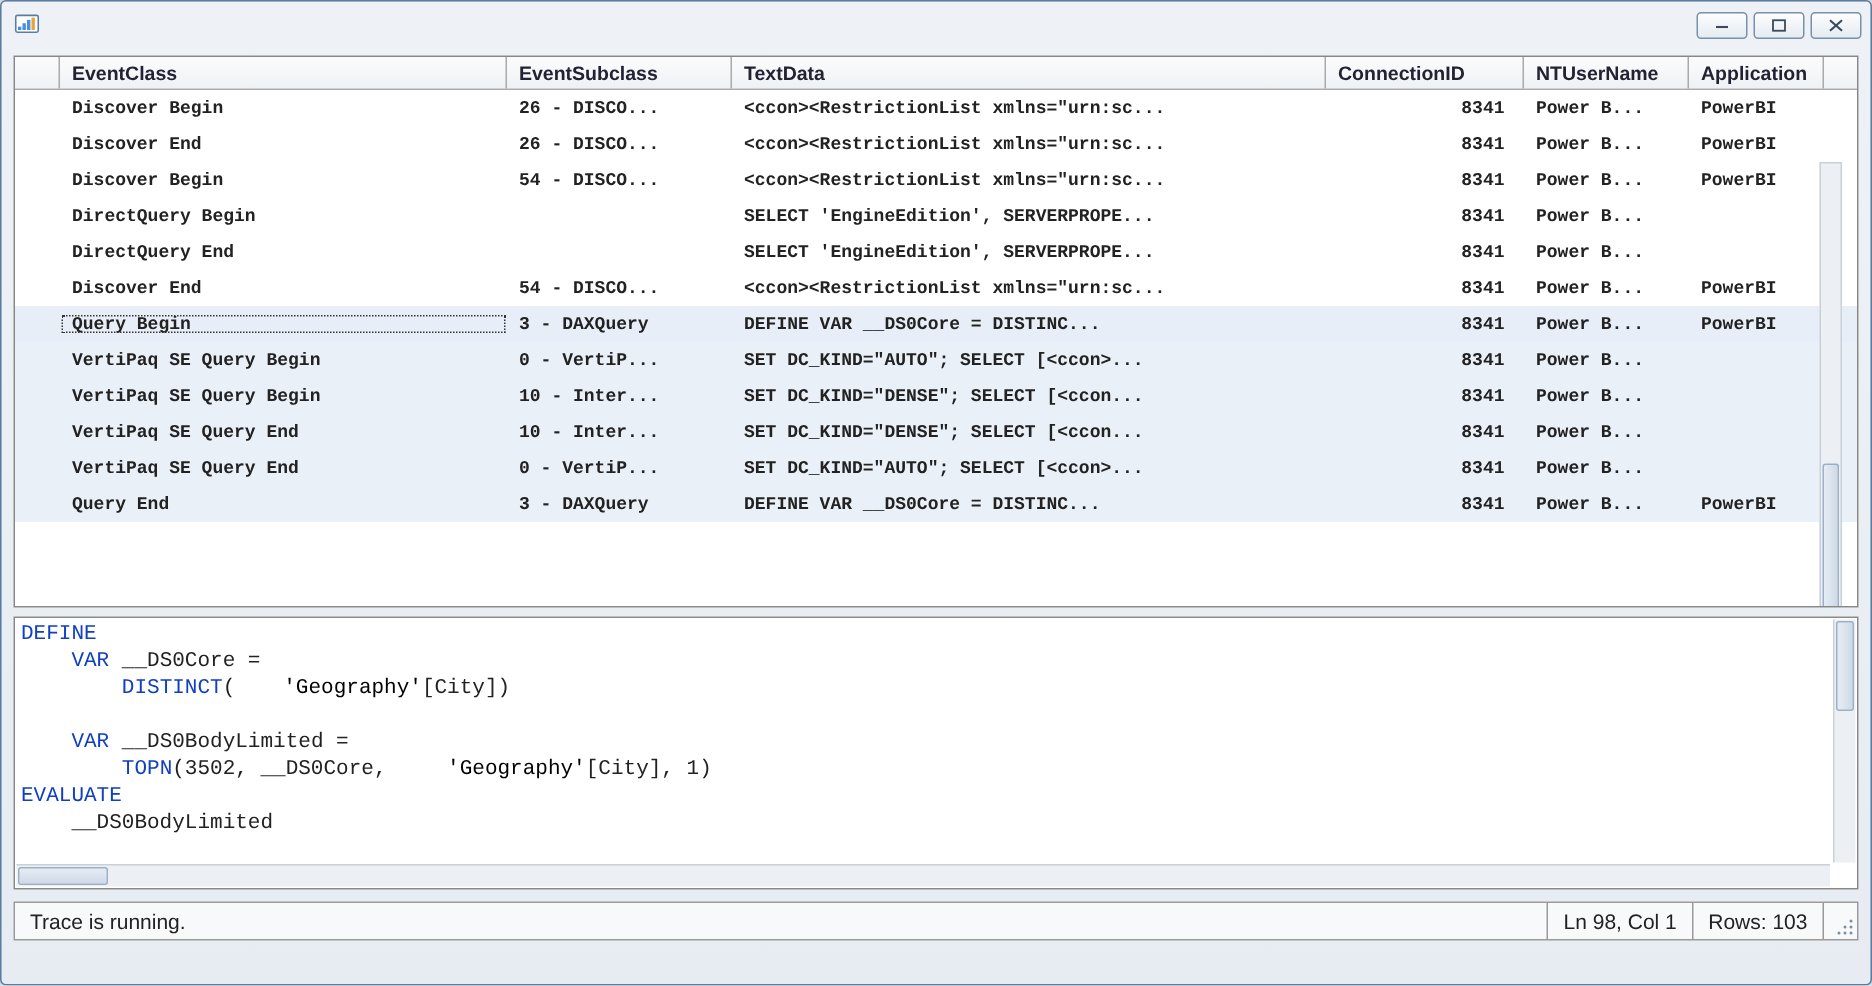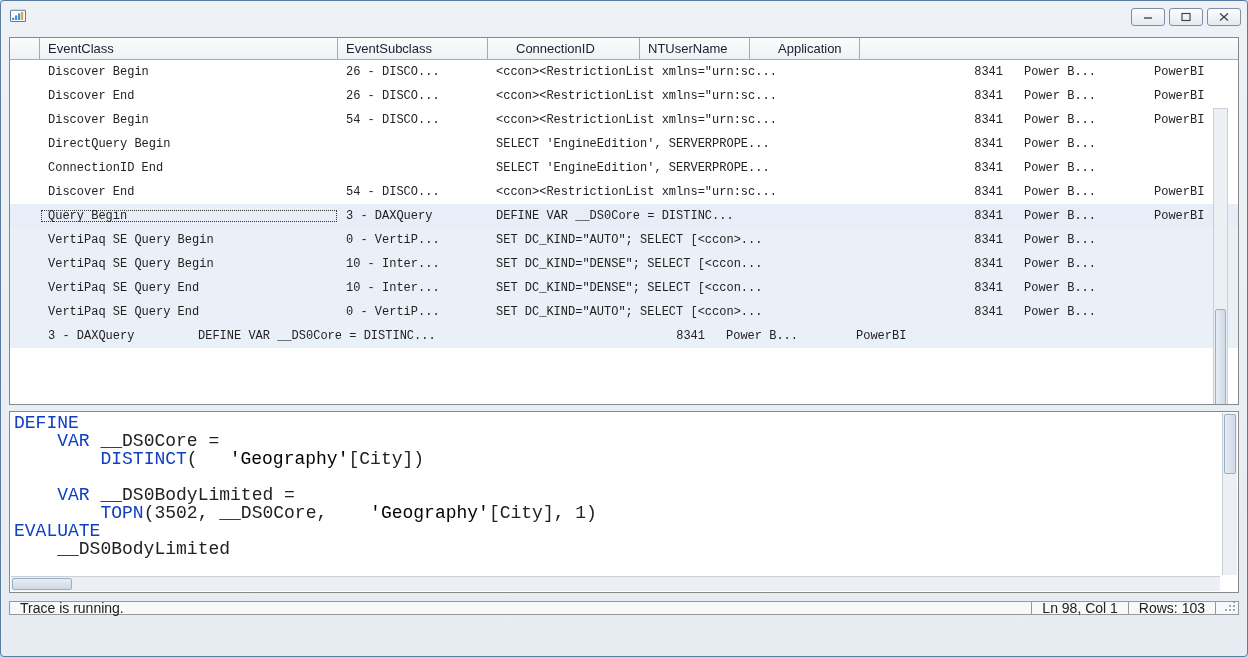--- a/index.html
+++ b/index.html
@@ -61,20 +61,21 @@
 
   
   .grid-wrap {
     margin: 4px 8px 0 8px;
     border: 1px solid #888;
     background: #fff;
     height: 368px;
     display: flex;
     flex-direction: column;
     overflow: hidden;
+    font-weight: bold;
   }
   .grid-header {
     display: flex;
     font-size: 13px;
     background: linear-gradient(#fcfcfc,#eef1f5);
     border-bottom: 1px solid #aaa;
     flex-shrink: 0;
   }
   .grid-header .cell {
     border-right: 1px solid #aaa;
@@ -116,21 +117,21 @@
   .grid-row .cell-sub.empty,
   .grid-row .cell-app.empty {
     background: #fffff0;
   }
   .col-row { width: 30px; flex:0 0 30px; }
   .col-event { width: 298px; flex:0 0 298px; }
   .col-sub  { width: 150px; flex:0 0 150px; }
   .col-text { width: 396px; flex:0 0 396px; }
   .col-conn { width: 132px; flex:0 0 132px; text-align:right; padding-right:12px !important;}
   .col-user { width: 110px; flex:0 0 110px; }
-  .col-app  { width: 90px;  flex:0 0 90px;margin-left:20px; }
+  .col-app  { width: 90px;  flex:0 0 90px; }
 
   .grid-scrollbar-y {
     position:absolute;
     right:10px;
     top:70px;
     width:15px;
     height:306px;
     background:#ecf0f5;
     border:1px solid #c8d0d8;
   }
@@ -147,21 +148,21 @@
   .code-wrap {
     position: relative;
     margin: 6px 8px 0 8px;
     border: 1px solid #888;
     background: #fff;
     height: 182px;
     overflow: hidden;
   }
   .code-body {
     font-family: Consolas, "Courier New", monospace;
-    font-size: 18px;
+    font-size: 14px;
     line-height: 18px;
     padding: 2px 4px;
     color: #222;
     white-space: pre;
     overflow: hidden;
     height: 164px;
   }
   .kw { color: #1040c0; }
   .str { color: #000000; margin-left: 32px; }
   .code-scroll-x{
@@ -191,21 +192,21 @@
     background:linear-gradient(90deg,#e6ecf4,#cfdae7);
     border:1px solid #9bb0c5;
     border-radius:2px;
   }
 
   
   .statusbar {
     margin: 8px 8px 6px 8px;
     border: 1px solid #999;
     background:#f8f9fb;
-    height: 14px;
+    height: 26px;
     display:flex;
     align-items:stretch;
     font-size:14px;
     color:#222;
   }
   .statusbar .seg {
     border-right:1px solid #999;
     padding:3px 10px;
     display:flex; align-items:center;
   }
@@ -255,21 +256,22 @@
           </svg>
       </span>
     </div>
   </div>
 
   <div class="grid-wrap" style="position:relative;">
     <div class="grid-header">
       <div class="cell col-row"></div>
       <div class="cell col-event">EventClass</div>
       <div class="cell col-sub">EventSubclass</div>
-      <div class="cell col-conn" style="text-align:left;margin-left:20px;">ConnectionID</div>
+      <div class="cell col-text">TextData</div>
+      <div class="cell col-conn" style="text-align:left;">ConnectionID</div>
       <div class="cell col-user">NTUserName</div>
       <div class="cell col-app">Application</div>
     </div>
     <div class="grid-body">
       <div class="grid-inner" id="grid-inner">
           <div class="grid-row">
             <span class="cell col-row"></span>
             <span class="cell col-event cell-event">Discover Begin</span>
             <span class="cell col-sub cell-sub">26 - DISCO...</span>
             <span class="cell col-text">&lt;ccon&gt;&lt;RestrictionList xmlns="urn:sc...</span>
@@ -299,21 +301,21 @@
             <span class="cell col-row"></span>
             <span class="cell col-event cell-event">DirectQuery Begin</span>
             <span class="cell col-sub cell-sub empty"></span>
             <span class="cell col-text">  SELECT 'EngineEdition', SERVERPROPE...</span>
             <span class="cell col-conn">8341</span>
             <span class="cell col-user">Power B...</span>
             <span class="cell col-app cell-app empty"></span>
           </div>
           <div class="grid-row">
             <span class="cell col-row"></span>
-            <span class="cell col-event cell-event">ConnectionID End</span>
+            <span class="cell col-event cell-event">DirectQuery End</span>
             <span class="cell col-sub cell-sub empty"></span>
             <span class="cell col-text">  SELECT 'EngineEdition', SERVERPROPE...</span>
             <span class="cell col-conn">8341</span>
             <span class="cell col-user">Power B...</span>
             <span class="cell col-app cell-app empty"></span>
           </div>
           <div class="grid-row">
             <span class="cell col-row"></span>
             <span class="cell col-event cell-event">Discover End</span>
             <span class="cell col-sub cell-sub">54 - DISCO...</span>
@@ -362,20 +364,21 @@
             <span class="cell col-row"></span>
             <span class="cell col-event cell-event">VertiPaq SE Query End</span>
             <span class="cell col-sub cell-sub">0 - VertiP...</span>
             <span class="cell col-text">SET DC_KIND="AUTO";  SELECT  [&lt;ccon&gt;...</span>
             <span class="cell col-conn">8341</span>
             <span class="cell col-user">Power B...</span>
             <span class="cell col-app cell-app empty"></span>
           </div>
           <div class="grid-row hl">
             <span class="cell col-row"></span>
+            <span class="cell col-event cell-event">Query End</span>
             <span class="cell col-sub cell-sub">3 - DAXQuery</span>
             <span class="cell col-text">DEFINE   VAR __DS0Core =     DISTINC...</span>
             <span class="cell col-conn">8341</span>
             <span class="cell col-user">Power B...</span>
             <span class="cell col-app cell-app">PowerBI</span>
           </div>
         </div>
     </div>
     <div class="grid-scrollbar-y">
         <div class="thumb"></div>

